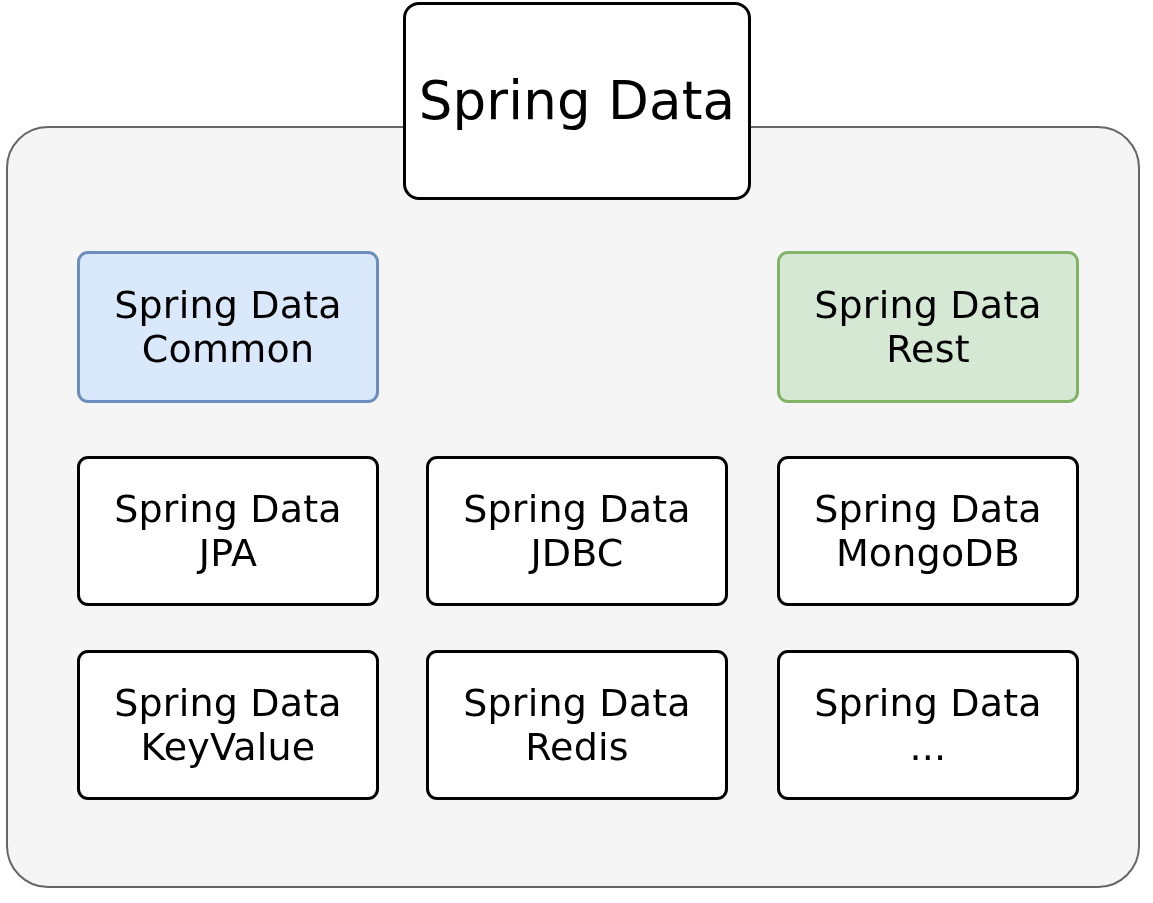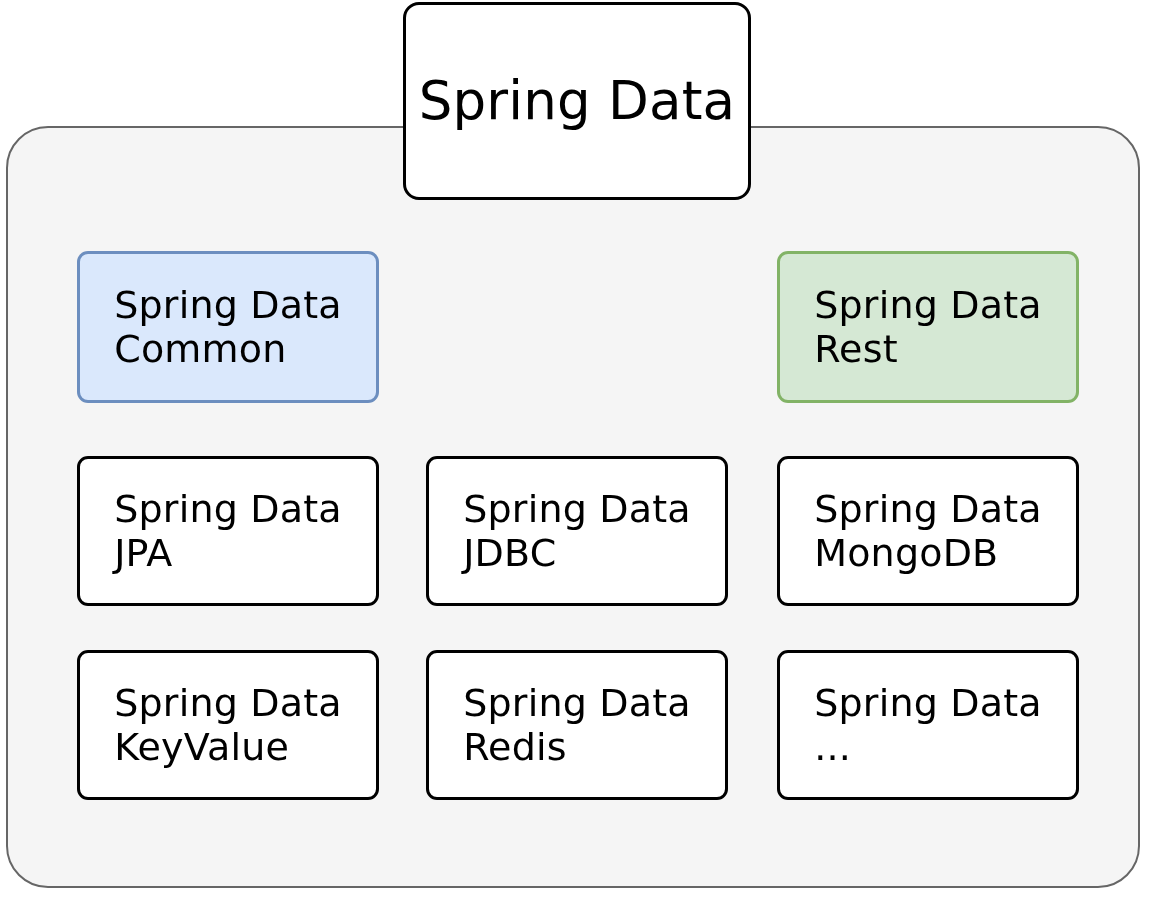--- a/index.html
+++ b/index.html
@@ -33,21 +33,21 @@
     box-sizing: border-box;
   }
 
   
   .node {
     position: absolute;
     box-sizing: border-box;
     display: flex;
     align-items: center;
     justify-content: center;
-    text-align: left;
+    text-align: center;
     border-radius: 12px;
     background: #ffffff;
     border: 3px solid #000000;
     color: #000000;
     line-height: 1.16;
     letter-spacing: 0.2px;
     padding: 2px 4px;
   }
   .node .label {
     display: block;

